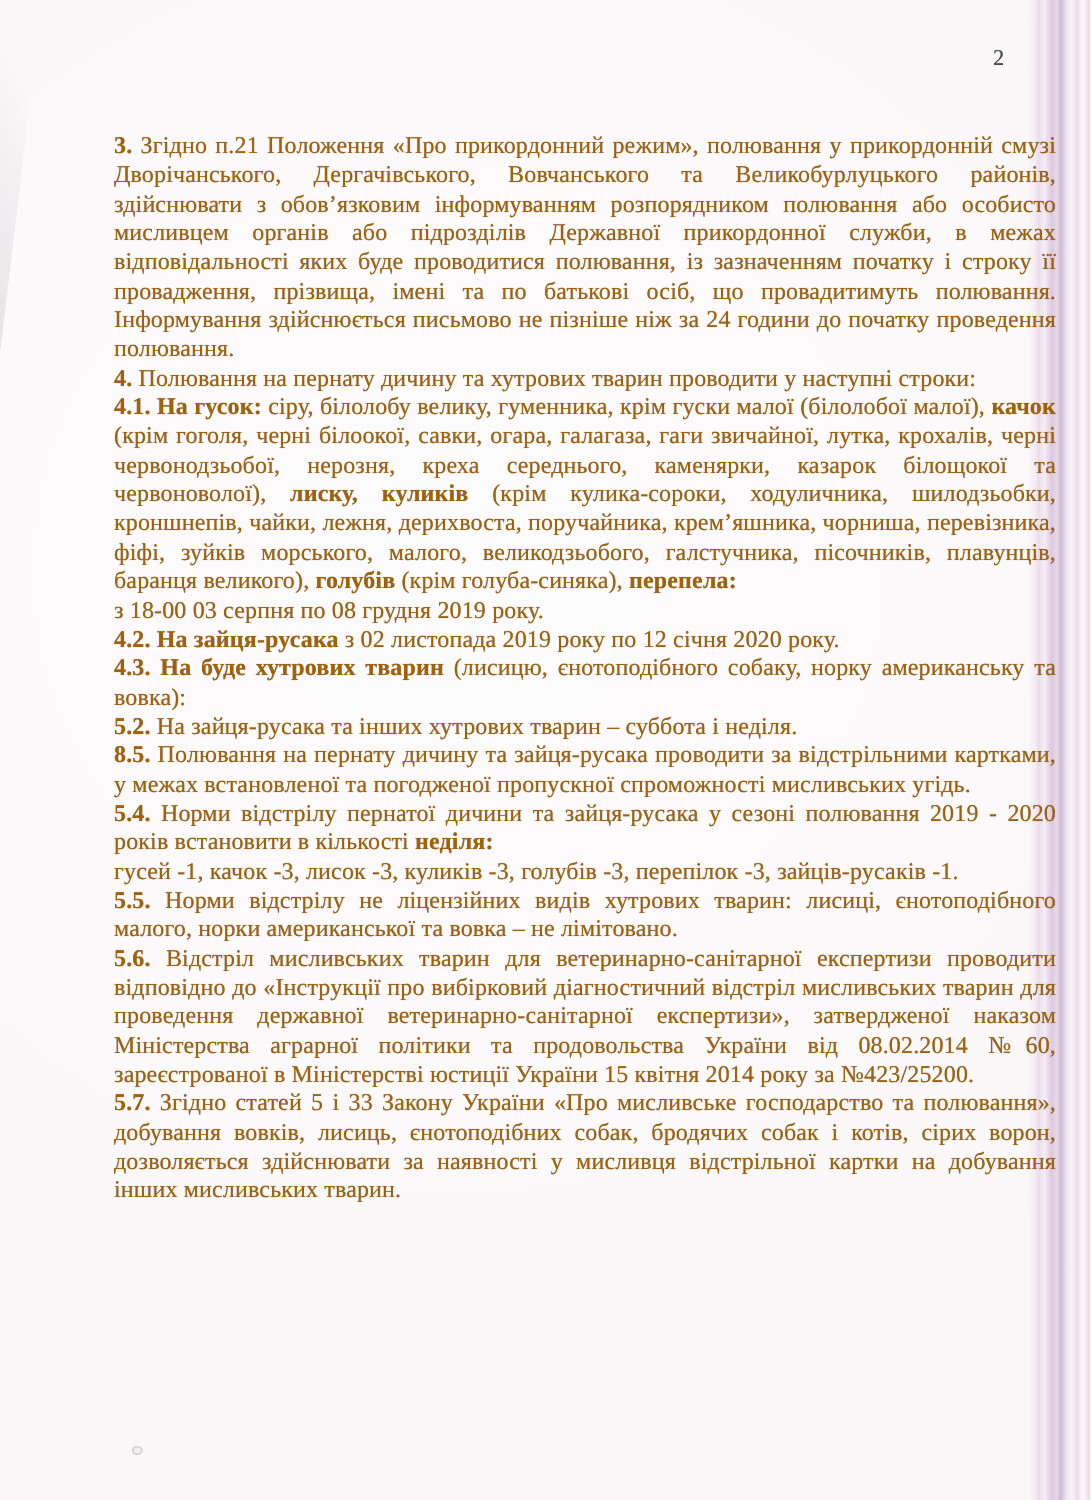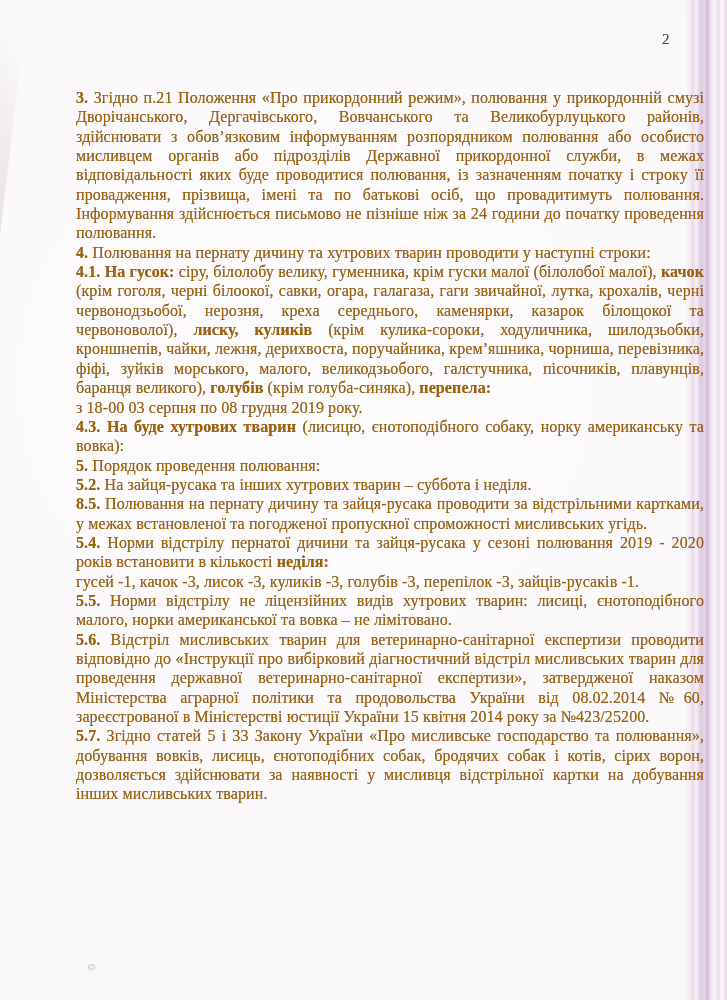--- a/index.html
+++ b/index.html
@@ -93,22 +93,22 @@
 
 <div style="position:absolute;inset:0;">
   <div class="corner-shade"></div>
   <div class="edge-strip"></div>
   <div class="page-num">2</div>
   <div class="doc">
       <p class="para"><b>3.</b><span> Згідно п.21 Положення «Про прикордонний режим», полювання у прикордонній смузі Дворічанського, Дергачівського, Вовчанського та Великобурлуцького районів, здійснювати з обов’язковим інформуванням розпорядником полювання або особисто мисливцем органів або підрозділів Державної прикордонної служби, в межах відповідальності яких буде проводитися полювання, із зазначенням початку і строку її провадження, прізвища, імені та по батькові осіб, що провадитимуть полювання. Інформування здійснюється письмово не пізніше ніж за 24 години до початку проведення полювання.</span></p>
       <p class="para"><b>4.</b><span> Полювання на пернату дичину та хутрових тварин проводити у наступні строки:</span></p>
       <p class="para"><b>4.1. На гусок:</b><span> сіру, білолобу велику, гуменника, крім гуски малої (білолобої малої), </span><b>качок</b><span> (крім гоголя, черні білоокої, савки, огара, галагаза, гаги звичайної, лутка, крохалів, черні червонодзьобої, нерозня, креха середнього, каменярки, казарок білощокої та червоноволої), </span><b>лиску, куликів</b><span> (крім кулика-сороки, ходуличника, шилодзьобки, кроншнепів, чайки, лежня, дерихвоста, поручайника, крем’яшника, чорниша, перевізника, фіфі, зуйків морського, малого, великодзьобого, галстучника, пісочників, плавунців, баранця великого), </span><b>голубів</b><span> (крім голуба-синяка), </span><b>перепела:</b></p>
       <p class="para"><span>з 18-00  03 серпня по 08 грудня 2019 року.</span></p>
+      <p class="para"><b>4.2. На зайця-русака</b><span>  з 02 листопада 2019 року по 12 січня 2020 року.</span></p>
       <p class="para"><b>4.3.</b><b> На буде хутрових тварин</b><span> (лисицю, єнотоподібного собаку, норку американську та вовка):</span></p>
-      <p class="para"><b>5.</b><span> Порядок проведення полювання:</span></p>
       <p class="para"><b>5.2.</b><span> На зайця-русака та інших хутрових тварин – суббота і неділя.</span></p>
       <p class="para"><b>8.5.</b><span> Полювання на пернату дичину та зайця-русака проводити за відстрільними картками, у межах встановленої та погодженої пропускної спроможності мисливських угідь.</span></p>
       <p class="para"><b>5.4.</b><span> Норми відстрілу пернатої дичини та зайця-русака у сезоні полювання 2019 - 2020 років встановити в кількості </span><b>неділя:</b></p>
       <p class="para"><span>гусей -1, качок -3, лисок -3, куликів -3, голубів -3, перепілок -3, зайців-русаків -1.</span></p>
       <p class="para"><b>5.5.</b><span> Норми відстрілу не ліцензійних видів хутрових тварин: лисиці, єнотоподібного малого, норки американської та вовка – не лімітовано.</span></p>
       <p class="para"><b>5.6.</b><span> Відстріл мисливських тварин для ветеринарно-санітарної експертизи проводити відповідно до «Інструкції про вибірковий діагностичний відстріл мисливських тварин для проведення державної ветеринарно-санітарної експертизи», затвердженої наказом Міністерства аграрної політики та продовольства України від 08.02.2014 №60, зареєстрованої в Міністерстві юстиції України 15 квітня 2014 року за №423/25200.</span></p>
       <p class="para"><b>5.7.</b><span> Згідно статей 5 і 33 Закону України «Про мисливське господарство та полювання», добування вовків, лисиць, єнотоподібних собак, бродячих собак і котів, сірих ворон, дозволяється здійснювати за наявності у мисливця відстрільної картки на добування інших мисливських тварин.</span></p>
     </div>
   <div class="speck"></div>
 </div>

